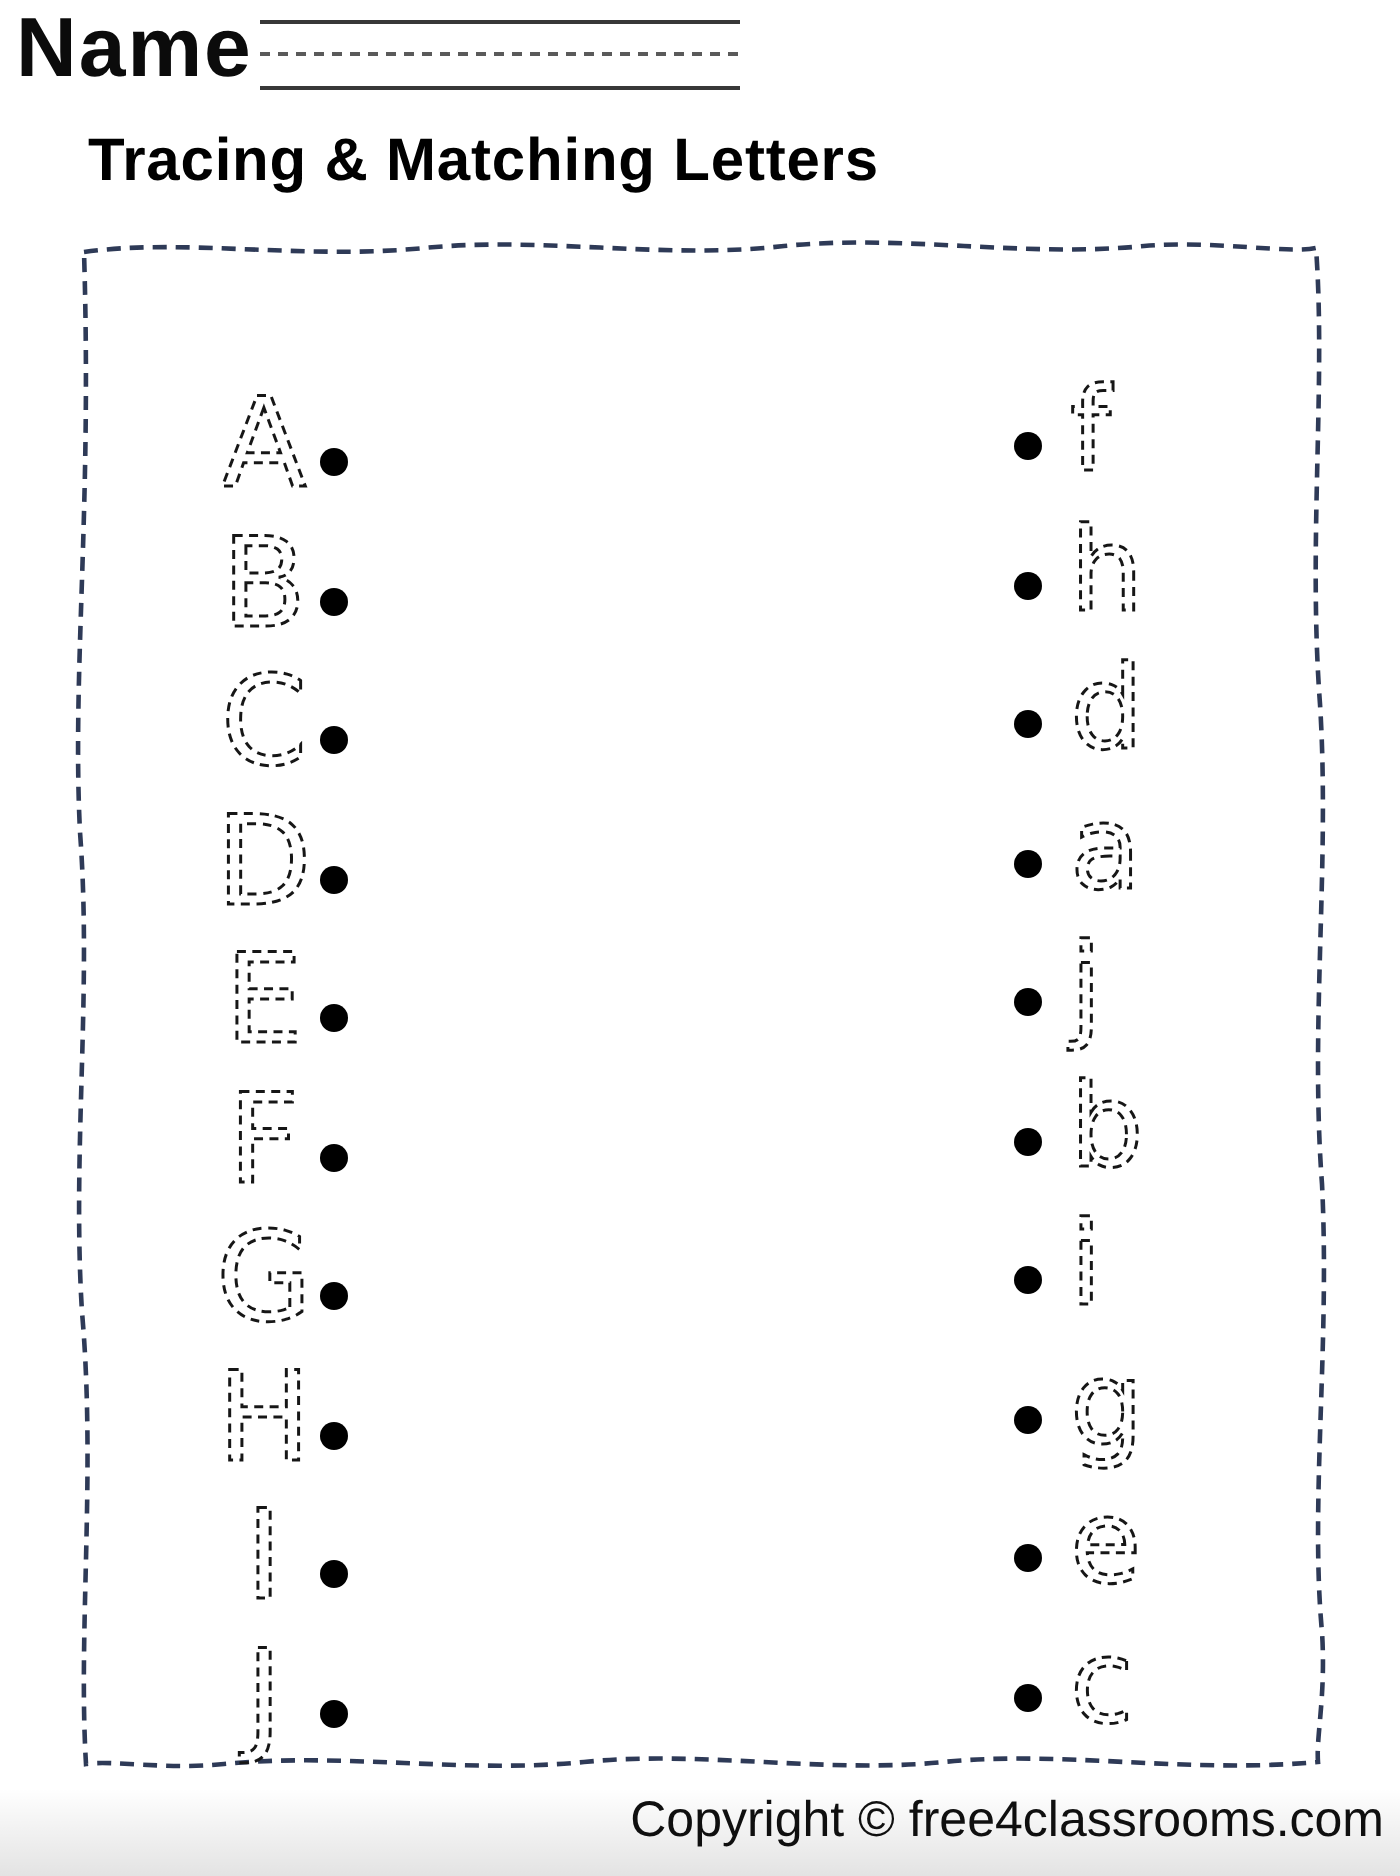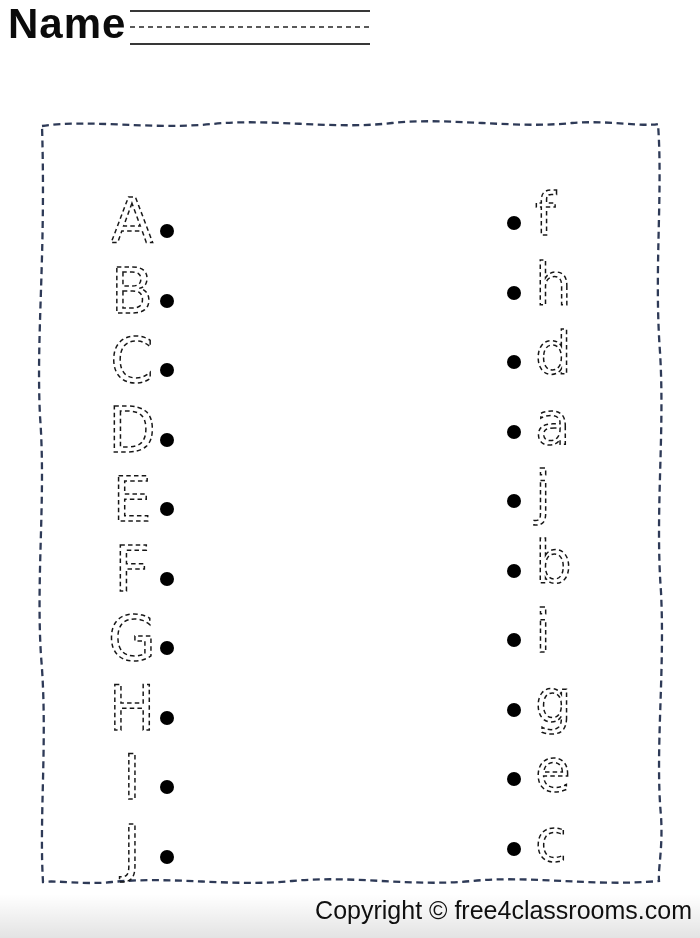--- a/index.html
+++ b/index.html
@@ -144,20 +144,21 @@
 
 <div class="page">
 
   <span class="name-label">Name</span>
   <div class="write-lines">
     <div class="wl wl-top"></div>
     <div class="wl wl-mid"></div>
     <div class="wl wl-bottom"></div>
   </div>
 
+  <h1 class="title">Tracing &amp; Matching Letters</h1>
 
   <div class="box">
     <svg class="box-border" viewBox="0 0 636 781" preserveAspectRatio="none" aria-hidden="true">
       <path d="M 10 14
                C 60 7, 120 18, 180 12
                C 240 6, 300 18, 360 11
                C 420 5, 480 17, 540 11
                C 575 8, 612 15, 626 12
                C 631 80, 622 160, 628 240
                C 633 320, 623 400, 629 480

